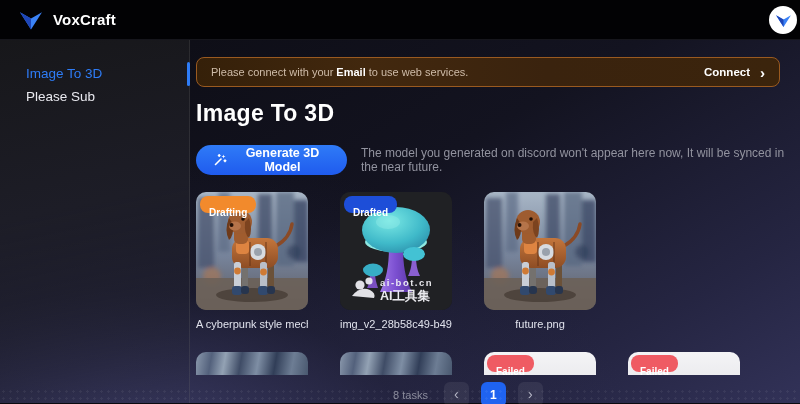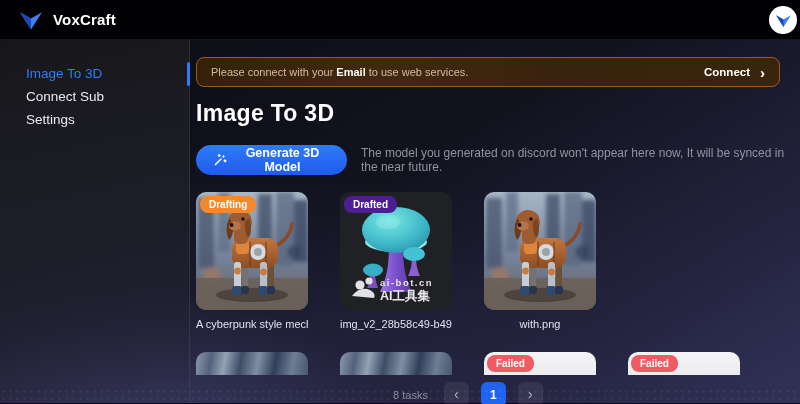--- a/index.html
+++ b/index.html
@@ -64,24 +64,24 @@
   .notice { font-size:12px; color:#92939f; }
   
   .grid { margin-top:17px; width:544px; display:grid;
     grid-template-columns:repeat(4,112px); column-gap:32px; }
   .thumb {
     width:112px; height:118px; border-radius:10px; overflow:hidden;
     position:relative; cursor:pointer; background:#1b1c20;
   }
   .badge {
     position:absolute; top:4px; left:4px; height:17px; line-height:17px;
-    padding:0 9px; border-radius:8px; font-size:10px; font-weight:bold; color:#fff;
+    padding:8px 9px; border-radius:8px; font-size:10px; font-weight:bold; color:#fff;
   }
   .badge.drafting { background:#f28a2c; }
-  .badge.drafted  { background:#4c1d95; }
+  .badge.drafted  { background:#1d4ed8; }
   .badge.failed   { background:#ef5b63; }
   .caption {
     margin-top:8px; font-size:11px; color:#e0e2ec; text-align:center;
     white-space:nowrap; overflow:hidden;
   }
   
   .grid2 { margin-top:22px; }
   .strip { width:112px; height:23px; border-radius:10px 10px 0 0;
     position:relative; overflow:hidden; cursor:pointer; }
   .strip.city { background:linear-gradient(100deg,#8b99ad 0%,#53617c 14%,#93a2b4 26%,#3f4c66 40%,#7e8ea4 55%,#313e58 70%,#6d7d94 85%,#49586f 100%); }
@@ -163,24 +163,21 @@
 </div>
 
 <div class="content">
 
   <div class="sidebar">
     <div class="side-item active">
       <span>Image To 3D</span>
       <span class="active-bar"></span>
     </div>
     <div class="side-item">
-      <span>Connect Sub</span>
-    </div>
-    <div class="side-item">
-      <span>Settings</span>
+      <span>Please Sub</span>
     </div>
   </div>
 
   <div class="main">
 
     <div class="banner">
       <span class="banner-text"><span>Please connect with your </span><b>Email</b><span> to use web services.</span></span>
       <span class="connect">
         <span>Connect</span>
         <span class="chev">›</span>
@@ -311,21 +308,21 @@
             <rect x="71" y="94" width="8" height="8" rx="3" fill="#27354e"></rect>
             <rect x="38" y="36" width="14" height="16" rx="5" fill="#a05c2e"></rect>
             <circle cx="44" cy="30" r="12" fill="#9e5c30"></circle>
             <path d="M33,26 Q28,38 33,48 Q38,44 37,32 Z" fill="#6e3a1a"></path>
             <path d="M53,26 Q57,38 53,46 Q48,42 49,30 Z" fill="#7c431f"></path>
             <ellipse cx="39" cy="34" rx="6" ry="4.6" fill="#b5744a"></ellipse>
             <circle cx="35.5" cy="33" r="2" fill="#241107"></circle>
               <circle cx="47" cy="27" r="1.8" fill="#1c0d05"></circle>
           </svg>
         </div>
-        <div class="caption">with.png</div>
+        <div class="caption">future.png</div>
       </div>
     </div>
 
     <div class="grid grid2">
       <div class="strip city"></div>
       <div class="strip city"></div>
       <div class="strip light">
         <span class="badge failed">Failed</span>
       </div>
       <div class="strip light">

